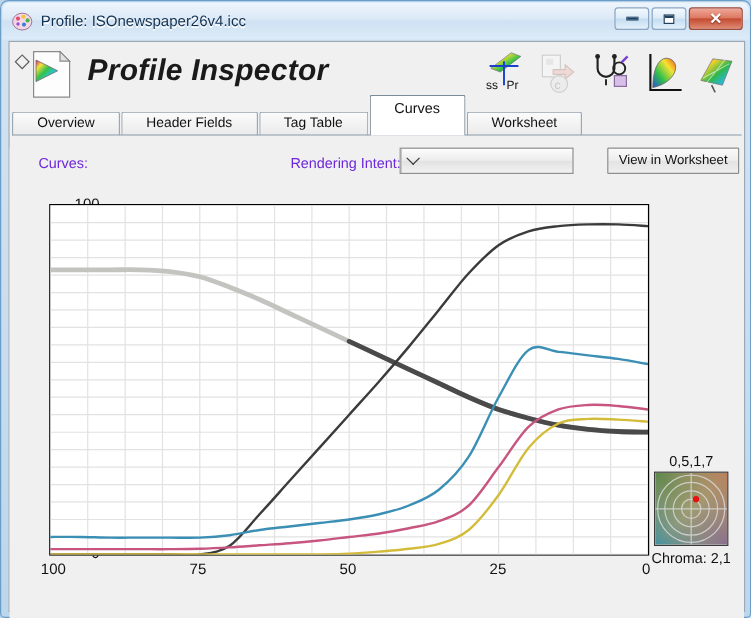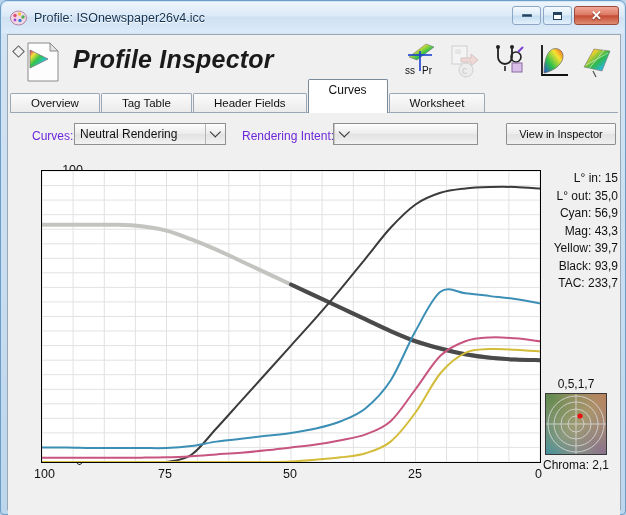--- a/index.html
+++ b/index.html
@@ -264,46 +264,40 @@
             <path d="M4 26 L14 8 L30 10 L22 30 Z" fill="url(#t5)" stroke="#777" stroke-width="0.6"></path>
             <path d="M6 24 L28 12 M8 29 L24 9" stroke="#ffffff" stroke-width="0.9" opacity="0.55"></path>
             <path d="M13 30 L16 36" stroke="#555" stroke-width="1.3"></path>
           </svg>
         </div>
       </div>
     </div>
 
     <div class="tabstrip">
       <div class="tab">Overview</div>
+      <div class="tab">Header Fields</div>
       <div class="tab">Tag Table</div>
-      <div class="tab">Header Fields</div>
       <div class="tab active">Curves</div>
       <div class="tab">Worksheet</div>
     </div>
     <div class="tabline"></div>
 
     <div class="panelbody">
 
       <div class="ctrlrow">
         <div class="lbl" style="left:24px;">Curves:</div>
-        <div class="combo" style="left:66px;width:152px;">
-          <div class="val">Neutral Rendering</div>
-          <div class="arrow">
-              <i class="chev"></i>
-            </div>
-        </div>
 
         <div class="lbl" style="left:234px;">Rendering Intent:</div>
         <div class="combo focus" style="left:325px;width:145px;">
           <div class="arrow">
               <i class="chev"></i>
             </div>
         </div>
 
-        <div class="btn" style="left:498px;width:110px;">View in Inspector</div>
+        <div class="btn" style="left:498px;width:110px;">View in Worksheet</div>
       </div>
 
       <div class="chartwrap">
 
         <div class="ytick" style="top:1px;">100</div>
         <div class="ytick" style="top:73px;">75</div>
         <div class="ytick" style="top:146px;">50</div>
         <div class="ytick" style="top:219px;">25</div>
         <div class="ytick" style="top:292px;">0</div>
 
@@ -357,29 +351,20 @@
               </g>
               <path d="M0.00 53.84 C4.15 53.84,16.60 53.84,24.90 53.84 C33.20 53.84,41.50 53.84,49.80 53.84 C58.10 53.84,66.40 53.59,74.70 53.84 C83.00 54.08,91.30 54.32,99.60 55.29 C107.90 56.26,116.20 57.47,124.50 59.66 C132.80 61.84,141.10 65.23,149.40 68.38 C157.70 71.54,166.00 74.93,174.30 78.57 C182.60 82.21,190.90 86.33,199.20 90.21 C207.50 94.09,215.80 97.97,224.10 101.85 C232.40 105.73,240.70 109.61,249.00 113.49 C257.30 117.37,265.60 121.25,273.90 125.13 C282.20 129.01,290.50 132.89,298.80 136.77 C307.10 140.65,315.40 144.53,323.70 148.41 C332.00 152.29,340.30 156.41,348.60 160.05 C356.90 163.69,365.20 167.33,373.50 170.24 C381.80 173.15,390.10 175.33,398.40 177.51 C406.70 179.69,415.00 181.78,423.30 183.33 C431.60 184.88,439.90 185.95,448.20 186.82 C456.50 187.69,464.80 188.18,473.10 188.57 C481.40 188.96,493.85 189.05,498.00 189.15" fill="none" stroke="#c3c3c0" stroke-width="4" stroke-linecap="round" stroke-linejoin="round"></path>
               <path d="M249.00 113.49 C253.15 115.43,265.60 121.25,273.90 125.13 C282.20 129.01,290.50 132.89,298.80 136.77 C307.10 140.65,315.40 144.53,323.70 148.41 C332.00 152.29,340.30 156.41,348.60 160.05 C356.90 163.69,365.20 167.33,373.50 170.24 C381.80 173.15,390.10 175.33,398.40 177.51 C406.70 179.69,415.00 181.78,423.30 183.33 C431.60 184.88,439.90 185.95,448.20 186.82 C456.50 187.69,464.80 188.18,473.10 188.57 C481.40 188.96,493.85 189.05,498.00 189.15" fill="none" stroke="#4a4a4a" stroke-width="4" stroke-linecap="round" stroke-linejoin="round"></path>
               <path d="M0.00 291.00 C4.15 291.00,16.60 291.00,24.90 291.00 C33.20 291.00,41.50 291.00,49.80 291.00 C58.10 291.00,66.40 291.00,74.70 291.00 C83.00 291.00,91.30 291.00,99.60 291.00 C107.90 291.00,116.20 292.21,124.50 291.00 C132.80 289.79,141.10 289.30,149.40 283.73 C157.70 278.15,166.00 266.51,174.30 257.53 C182.60 248.56,190.90 239.10,199.20 229.89 C207.50 220.67,215.80 211.46,224.10 202.25 C232.40 193.03,240.70 183.81,249.00 174.60 C257.30 165.38,265.60 156.41,273.90 146.96 C282.20 137.50,290.50 127.80,298.80 117.86 C307.10 107.91,315.40 97.49,323.70 87.30 C332.00 77.12,340.30 65.72,348.60 56.74 C356.90 47.77,365.20 39.28,373.50 33.46 C381.80 27.64,390.10 24.49,398.40 21.82 C406.70 19.16,415.00 18.43,423.30 17.46 C431.60 16.49,439.90 16.25,448.20 16.00 C456.50 15.76,464.80 15.76,473.10 16.00 C481.40 16.25,493.85 17.22,498.00 17.46" fill="none" stroke="#3b3b3b" stroke-width="2" stroke-linecap="round" stroke-linejoin="round"></path>
               <path d="M0.00 276.45 C4.15 276.45,16.60 276.35,24.90 276.45 C33.20 276.55,41.50 276.94,49.80 277.03 C58.10 277.13,66.40 277.03,74.70 277.03 C83.00 277.03,91.30 277.03,99.60 277.03 C107.90 277.03,116.20 277.37,124.50 277.03 C132.80 276.69,141.10 276.06,149.40 275.00 C157.70 273.93,166.00 271.84,174.30 270.63 C182.60 269.42,190.90 268.69,199.20 267.72 C207.50 266.75,215.80 265.78,224.10 264.81 C232.40 263.84,240.70 263.11,249.00 261.90 C257.30 260.69,265.60 259.47,273.90 257.53 C282.20 255.59,290.50 253.65,298.80 250.26 C307.10 246.87,315.40 243.95,323.70 237.16 C332.00 230.38,340.30 222.37,348.60 209.52 C356.90 196.67,365.20 174.84,373.50 160.05 C381.80 145.26,390.10 127.07,398.40 120.77 C406.70 114.46,415.00 121.49,423.30 122.22 C431.60 122.95,439.90 124.16,448.20 125.13 C456.50 126.10,464.80 126.83,473.10 128.04 C481.40 129.25,493.85 131.68,498.00 132.41" fill="none" stroke="#3b8fb5" stroke-width="2" stroke-linecap="round" stroke-linejoin="round"></path>
               <path d="M0.00 286.63 C4.15 286.63,16.60 286.63,24.90 286.63 C33.20 286.63,41.50 286.63,49.80 286.63 C58.10 286.63,66.40 286.63,74.70 286.63 C83.00 286.63,91.30 286.68,99.60 286.63 C107.90 286.59,116.20 286.59,124.50 286.34 C132.80 286.10,141.10 285.67,149.40 285.18 C157.70 284.69,166.00 284.02,174.30 283.43 C182.60 282.85,190.90 282.37,199.20 281.69 C207.50 281.01,215.80 280.23,224.10 279.36 C232.40 278.49,240.70 277.42,249.00 276.45 C257.30 275.48,265.60 274.75,273.90 273.54 C282.20 272.33,290.50 270.87,298.80 269.18 C307.10 267.48,315.40 266.51,323.70 263.36 C332.00 260.20,340.30 257.78,348.60 250.26 C356.90 242.74,365.20 229.16,373.50 218.25 C381.80 207.34,390.10 192.79,398.40 184.78 C406.70 176.78,415.00 173.29,423.30 170.24 C431.60 167.18,439.90 166.94,448.20 166.45 C456.50 165.97,464.80 166.69,473.10 167.32 C481.40 167.96,493.85 169.75,498.00 170.24" fill="none" stroke="#c75580" stroke-width="2" stroke-linecap="round" stroke-linejoin="round"></path>
               <path d="M0.00 291.00 C4.15 291.00,16.60 291.00,24.90 291.00 C33.20 291.00,41.50 291.00,49.80 291.00 C58.10 291.00,66.40 291.00,74.70 291.00 C83.00 291.00,91.30 291.00,99.60 291.00 C107.90 291.00,116.20 291.00,124.50 291.00 C132.80 291.00,141.10 291.00,149.40 291.00 C157.70 291.00,166.00 291.00,174.30 291.00 C182.60 291.00,190.90 291.00,199.20 291.00 C207.50 291.00,215.80 291.10,224.10 291.00 C232.40 290.90,240.70 290.81,249.00 290.42 C257.30 290.03,265.60 289.35,273.90 288.67 C282.20 287.99,290.50 287.41,298.80 286.34 C307.10 285.28,315.40 284.89,323.70 282.27 C332.00 279.65,340.30 277.42,348.60 270.63 C356.90 263.84,365.20 252.93,373.50 241.53 C381.80 230.13,390.10 212.19,398.40 202.25 C406.70 192.30,415.00 185.90,423.30 181.88 C431.60 177.85,439.90 178.63,448.20 178.09 C456.50 177.56,464.80 178.29,473.10 178.67 C481.40 179.06,493.85 180.13,498.00 180.42" fill="none" stroke="#d4bc3b" stroke-width="2" stroke-linecap="round" stroke-linejoin="round"></path>
             </svg>
         </div>
 
-        <div class="readout">
-          <div>L° in: 15</div>
-          <div>L° out: 35,0</div>
-          <div>Cyan: 56,9</div>
-          <div>Mag: 43,3</div>
-          <div>Yellow: 39,7</div>
-          <div>Black: 93,9</div>
-          <div>TAC: 233,7</div>
-        </div>
 
         <div class="chroma">
           <div class="caption">0,5,1,7</div>
           <div class="wheelbox">
             <svg width="60" height="60" viewBox="0 0 60 60">
               <defs>
                 <linearGradient id="cw1" x1="0" y1="0" x2="1" y2="1">
                   <stop offset="0%" stop-color="#3f7f3f"></stop>
                   <stop offset="50%" stop-color="#9a9a72"></stop>
                   <stop offset="100%" stop-color="#7d5f99"></stop>

